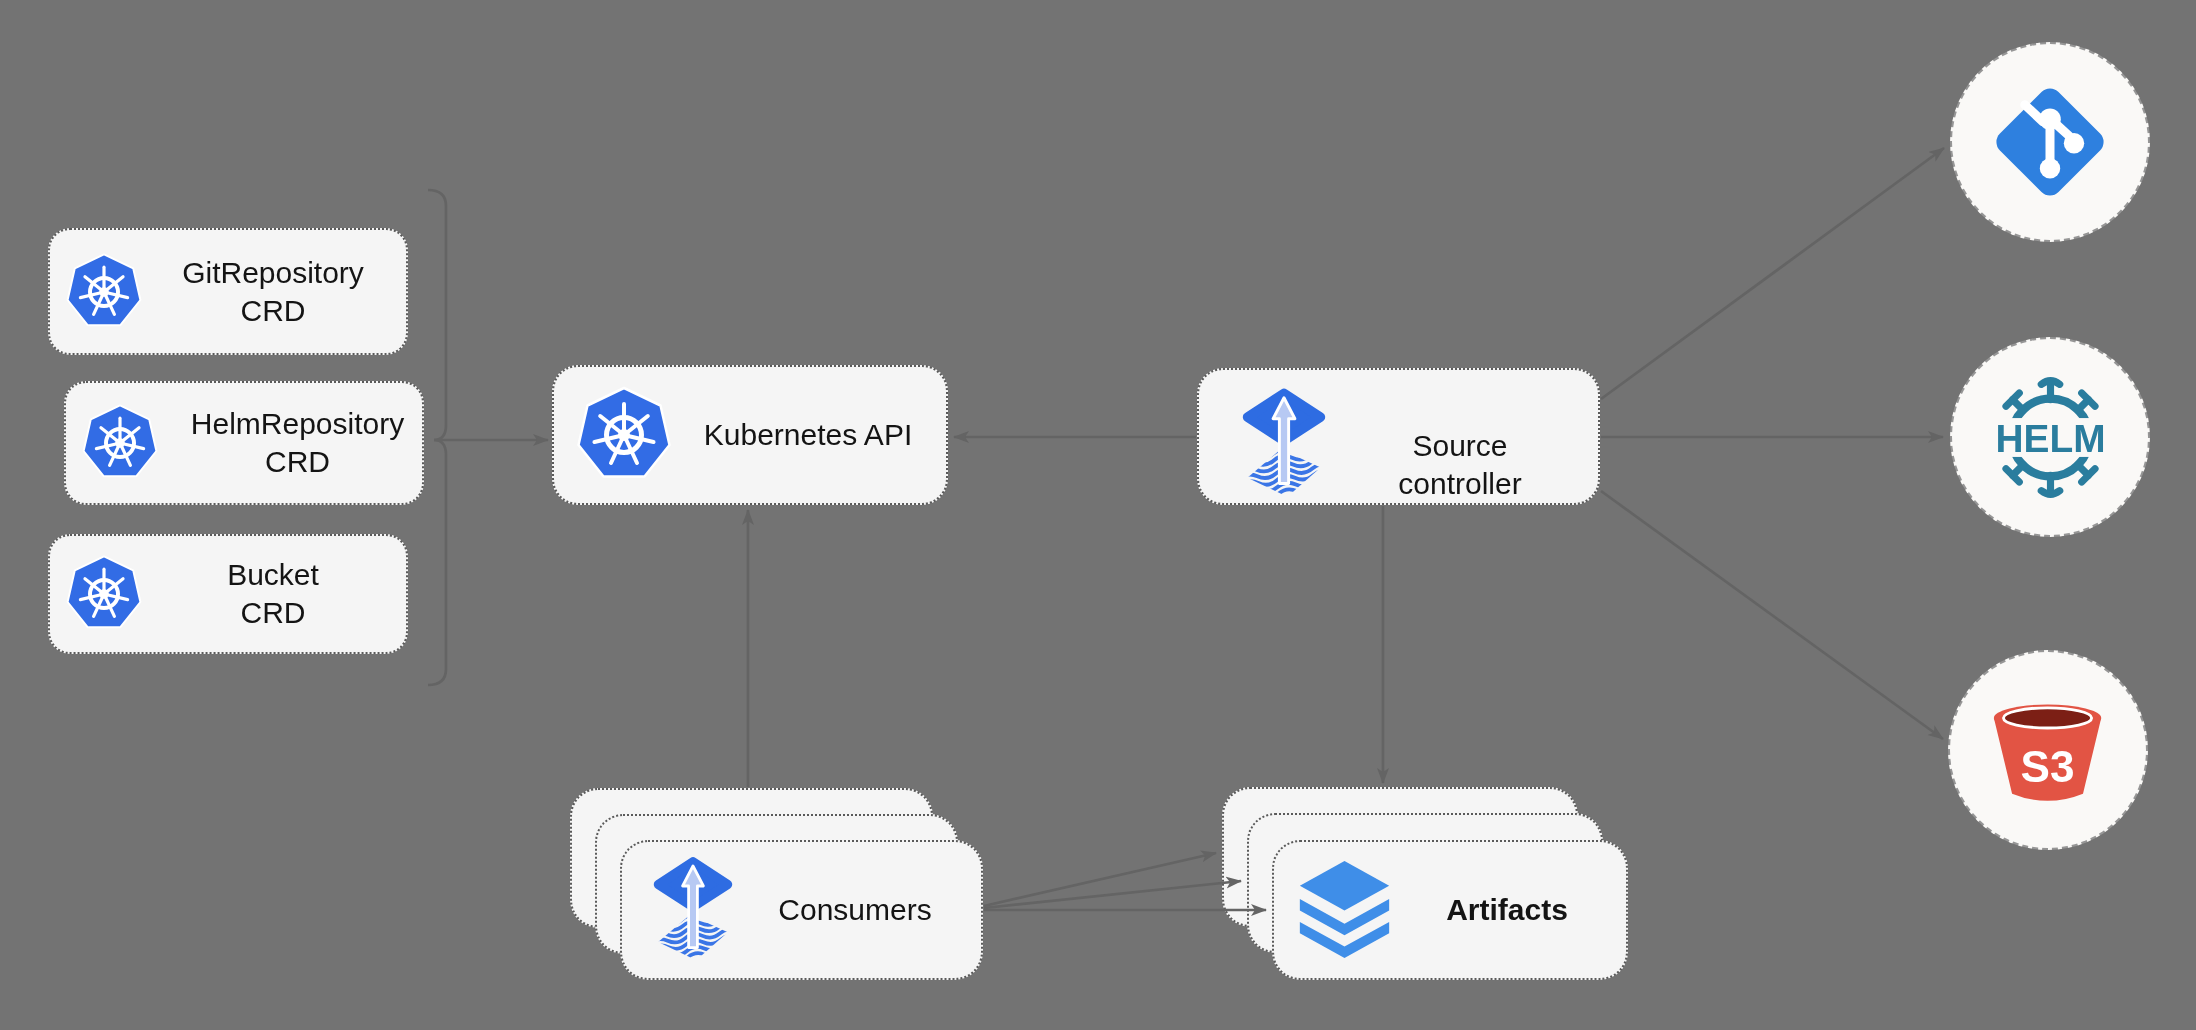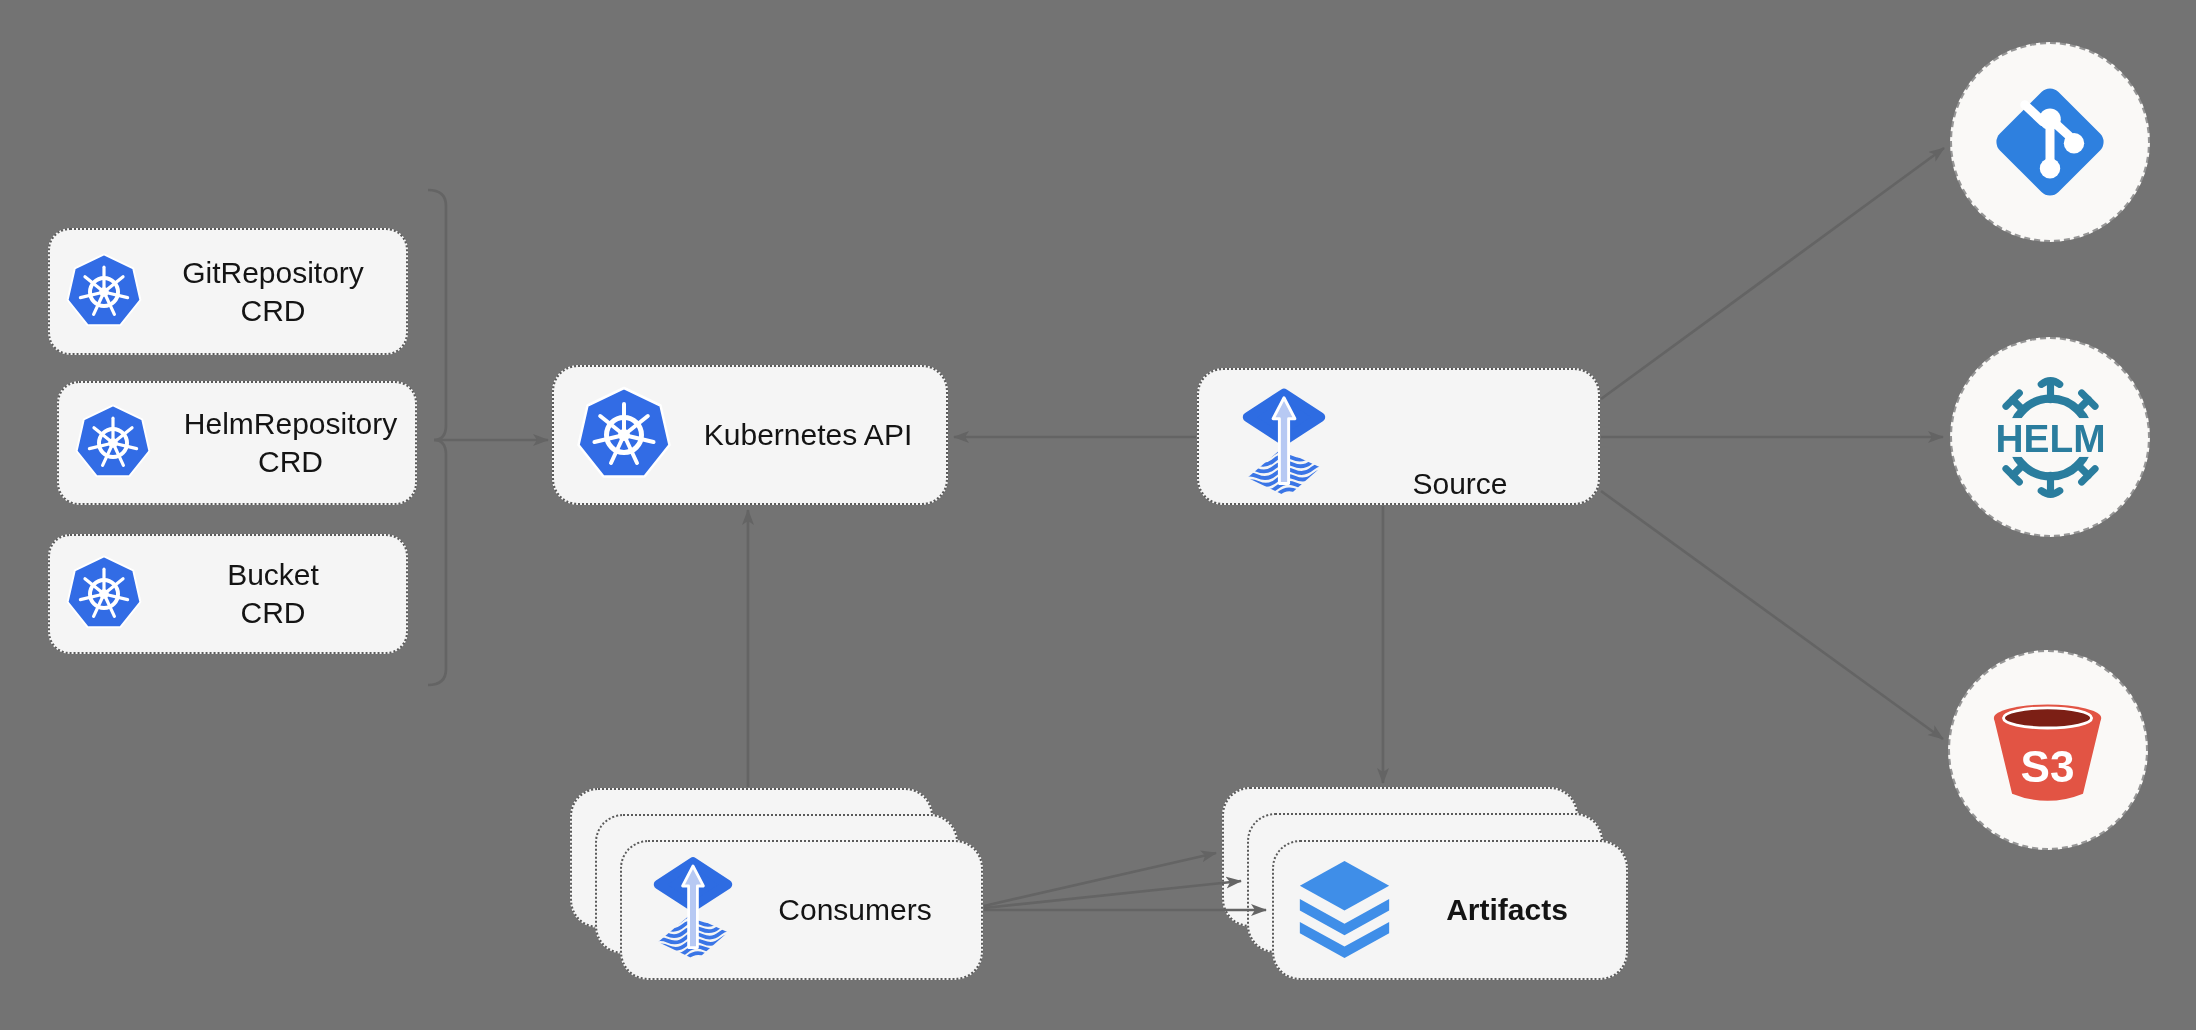--- a/index.html
+++ b/index.html
@@ -120,21 +120,21 @@
   <div class="box" style="left:48px;top:228px;width:360px;height:127px;padding-left:14px;border-radius:22px;">
     <svg class="icon" width="80" height="80">
         <use href="#sym-k8s"></use>
       </svg>
     <div class="lbl">
       <div>GitRepository</div>
       <div>CRD</div>
     </div>
   </div>
 
-  <div class="box" style="left:57px;top:381px;width:360px;height:124px;padding-left:14px;border-radius:22px;gap:17px;">
+  <div class="box" style="left:64px;top:381px;width:360px;height:124px;padding-left:14px;border-radius:22px;gap:17px;">
     <svg class="icon" width="80" height="80">
         <use href="#sym-k8s"></use>
       </svg>
     <div class="lbl">
       <div>HelmRepository</div>
       <div>CRD</div>
     </div>
   </div>
 
   <div class="box" style="left:48px;top:534px;width:360px;height:120px;padding-left:14px;border-radius:22px;">
@@ -153,20 +153,21 @@
       </svg>
     <div class="lbl">Kubernetes API</div>
   </div>
 
   <div class="box" style="left:1197px;top:368px;width:403px;height:137px;padding-left:43px;align-items:flex-end;">
     <svg class="icon" width="84" height="118">
         <use href="#sym-flux"></use>
       </svg>
     <div class="lbl">
       <div>Source</div>
+      <div>controller</div>
     </div>
   </div>
 
   <div class="stackbox" style="left:570px;top:788px;width:363px;height:140px;"></div>
   <div class="stackbox" style="left:595px;top:814px;width:363px;height:140px;"></div>
   <div class="stackbox" style="left:620px;top:840px;width:363px;height:140px;padding-left:31px;">
     <svg class="icon" width="80" height="112">
         <use href="#sym-flux"></use>
       </svg>
     <div class="lbl">Consumers</div>

